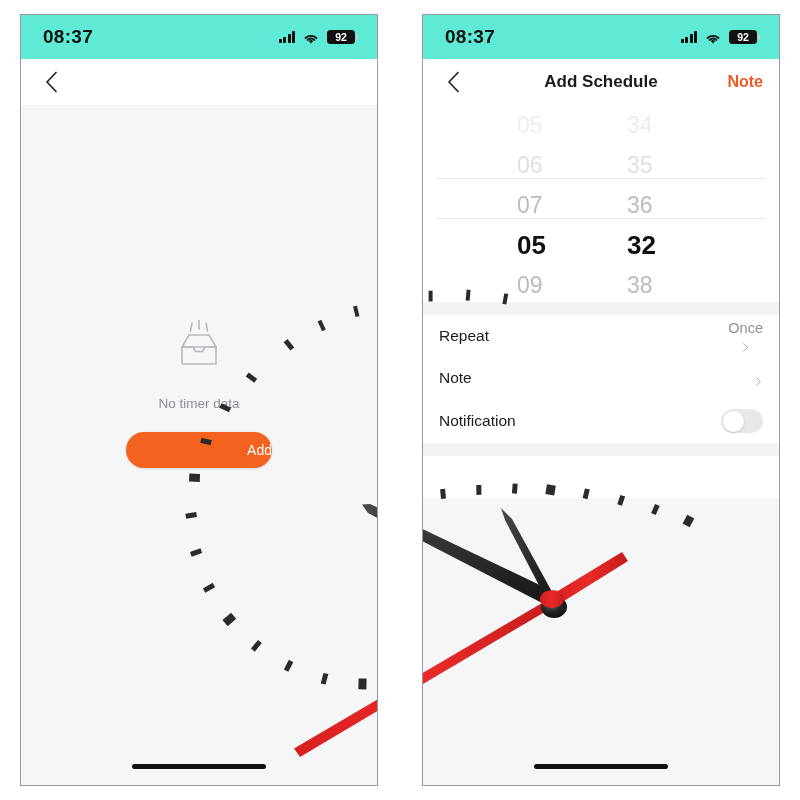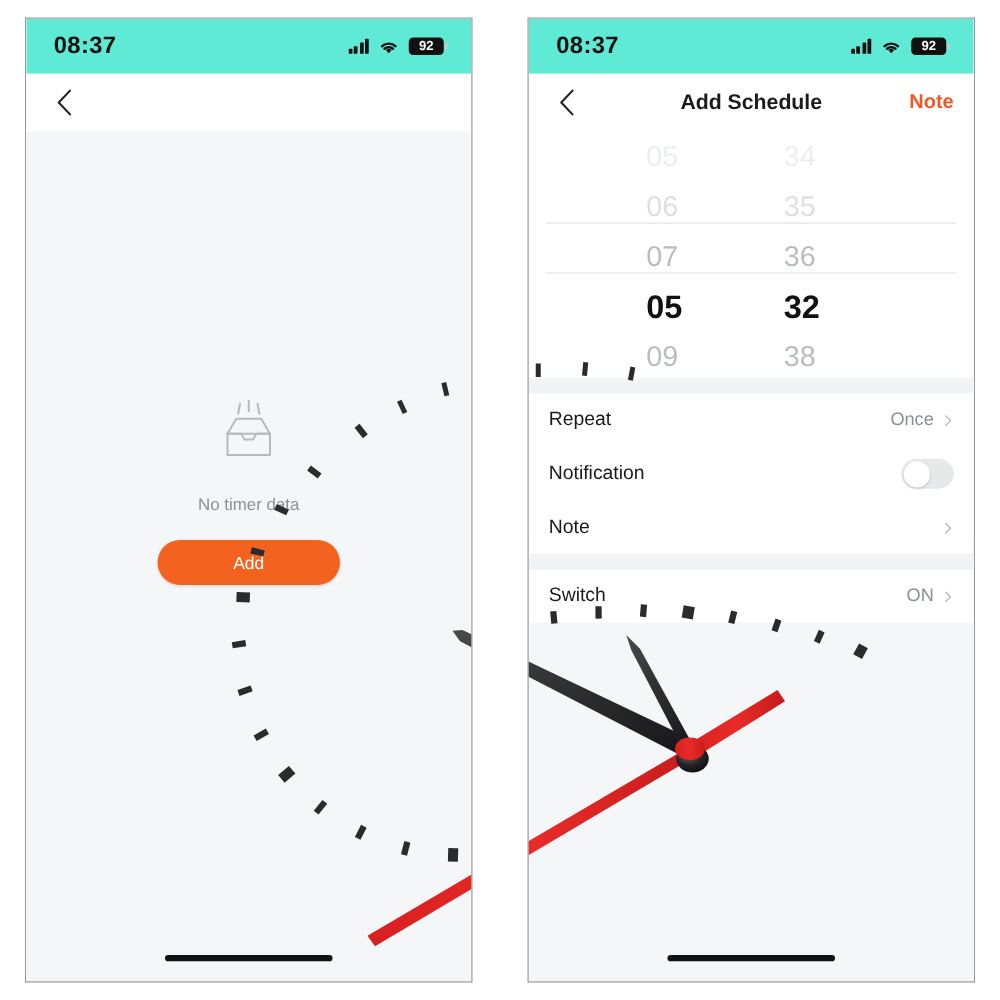--- a/index.html
+++ b/index.html
@@ -123,21 +123,21 @@
   .list-card{
     position:absolute;left:0;width:100%;background:#fff;box-sizing:border-box;
   }
   .row{
     height:40px;display:flex;align-items:center;
     padding:0 16px;box-sizing:border-box;cursor:pointer;
   }
   .row-label{font-size:15.5px;color:#1b1b1b;flex:0 0 auto;}
   .row-right{
     margin-left:auto;display:flex;align-items:center;gap:7px;
-    font-size:14.5px;color:#8b9097;
+    font-size:14.5px;color:#8b9097;flex-direction:column;
   }
   .chev{width:9px;height:9px;display:inline-block;}
   .toggle{
     width:42px;height:24px;border-radius:12px;background:#e6e8ea;
     position:relative;cursor:pointer;flex:0 0 auto;
   }
   .toggle .knob{
     position:absolute;left:1.5px;top:1.5px;width:21px;height:21px;
     border-radius:50%;background:#fff;box-shadow:0 1px 2px rgba(0,0,0,.18);
   }
@@ -202,21 +202,21 @@
                 <path d="M37 3 L38.5 11"></path>
                 <path d="M13 27 L20 15 L40 15 L47 27"></path>
                 <path d="M13 27 L13 44 L47 44 L47 27 Z"></path>
                 <path d="M13 27 L24 27 L26.5 31.5 L33.5 31.5 L36 27 L47 27"></path>
               </g>
             </svg>
           </span>
           <div class="empty-text">No timer data</div>
         </div>
 
-        <div class="add-btn" style="background: rgb(244, 98, 31);">
+        <div class="add-btn" style="background: rgb(244, 98, 31); justify-content: flex-end;">
           <span>Add</span>
         </div>
       </div>
 
       <div class="home-ind"></div>
     </div>
   </div>
 
   <div class="phone" id="phone-right">
     <div class="screen">
@@ -281,52 +281,41 @@
       <div class="list-card" style="top:300px;height:114px;">
         <div class="row" style="height:42px;">
           <span class="row-label">Repeat</span>
           <span class="row-right">
             <span>Once</span>
             <svg class="chev" viewBox="0 0 9 14">
               <path d="M1.5 1 L7.5 7 L1.5 13" stroke="#a8adb3" stroke-width="1.5" fill="none" stroke-linecap="round" stroke-linejoin="round"></path>
             </svg>
           </span>
         </div>
-        <div class="row" style="height:44px;">
-          <span class="row-label">Notification</span>
-          <span class="row-right">
-            <span class="toggle">
-              <span class="knob"></span>
-            </span>
-          </span>
-        </div>
         <div class="row" style="height:42px;">
           <span class="row-label">Note</span>
           <span class="row-right">
             <span></span>
             <svg class="chev" viewBox="0 0 9 14">
               <path d="M1.5 1 L7.5 7 L1.5 13" stroke="#a8adb3" stroke-width="1.5" fill="none" stroke-linecap="round" stroke-linejoin="round"></path>
             </svg>
           </span>
         </div>
+        <div class="row" style="height:44px;">
+          <span class="row-label">Notification</span>
+          <span class="row-right">
+            <span class="toggle">
+              <span class="knob"></span>
+            </span>
+          </span>
+        </div>
       </div>
 
       <div class="gap-band" style="top:428px;"></div>
 
-      <div class="list-card" style="top:441px;height:42px;">
-        <div class="row" style="height:42px;">
-          <span class="row-label">Switch</span>
-          <span class="row-right">
-            <span>ON</span>
-            <svg class="chev" viewBox="0 0 9 14">
-              <path d="M1.5 1 L7.5 7 L1.5 13" stroke="#a8adb3" stroke-width="1.5" fill="none" stroke-linecap="round" stroke-linejoin="round"></path>
-            </svg>
-          </span>
-        </div>
-      </div>
 
       <div style="position:absolute;left:0;top:483px;width:100%;bottom:0;background:#f4f6f8;"></div>
 
       <div class="home-ind"></div>
     </div>
   </div>
 
   <svg class="clock-overlay" width="800" height="800" viewBox="0 0 800 800">
     <defs>
       <clipPath id="clipLeft">

